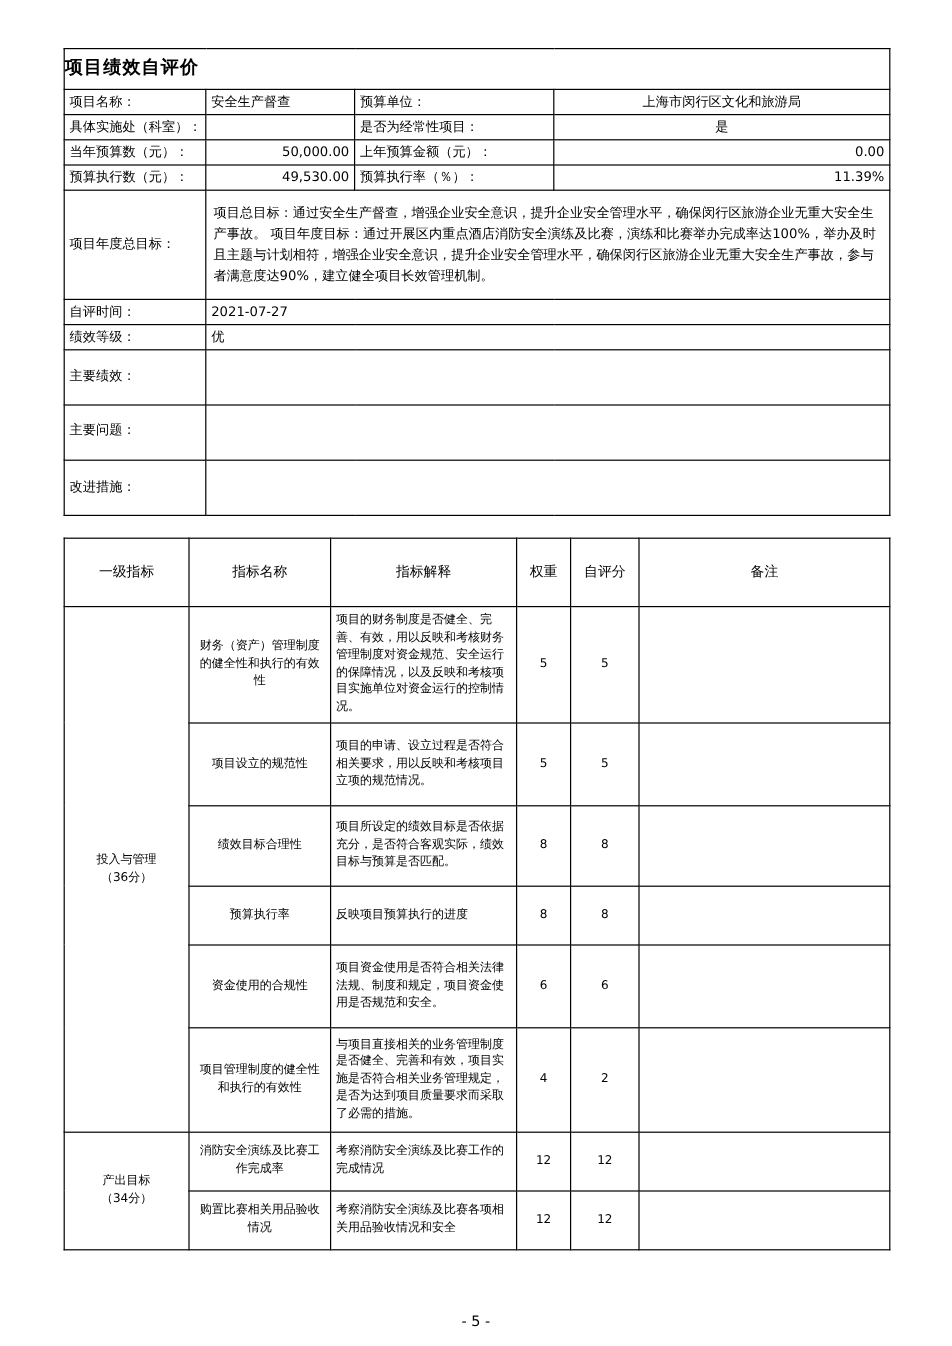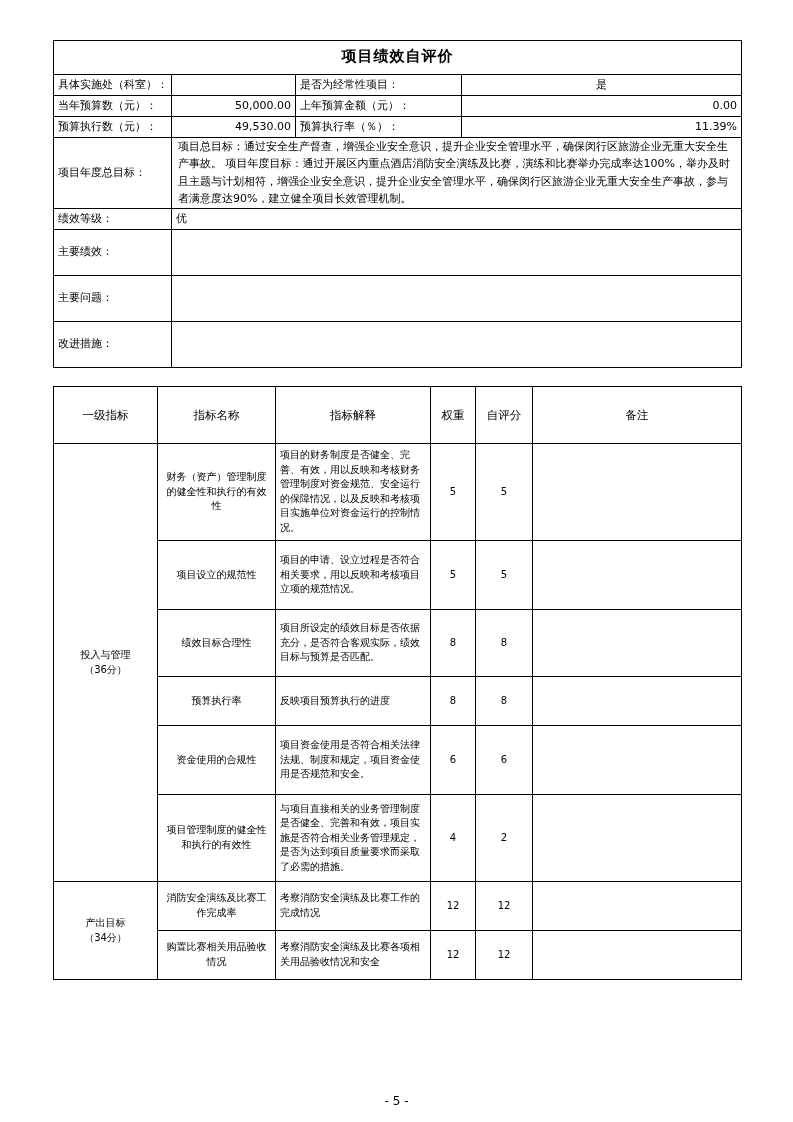--- a/index.html
+++ b/index.html
@@ -28,21 +28,20 @@
   }
   td, th {
     border: 1px solid #000000;
     padding: 2px 4px;
     font-size: 11px;
     line-height: 1.45;
     vertical-align: middle;
     word-break: break-all;
   }
   .title-cell {
-    text-align: center;
     font-size: 15px;
     font-weight: bold;
     padding: 5px 0 6px 0;
     letter-spacing: 1px;
   }
   .lbl {
     text-align: left;
     white-space: nowrap;
   }
   .val {
@@ -50,21 +49,21 @@
   }
   .val-r {
     text-align: right;
   }
   .val-c {
     text-align: center;
   }
   .big-text {
     text-align: left;
     line-height: 1.6;
-    padding: 0 6px;
+    padding: 10px 6px;
     text-indent: 0;
   }
   .tall-1 { height: 46px; }
   .tall-2 { height: 46px; font-family: Liberation Serif, serif; }
   .tall-3 { height: 46px; }
 
   
   .t2 {
     margin-top: 18px;
   }
@@ -106,40 +105,50 @@
       <col style="width:118px">
       <col style="width:124px">
       <col style="width:166px">
       <col style="width:280px">
     </colgroup>
     <tbody>
       <tr>
         <td class="title-cell" colspan="4">项目绩效自评价</td>
       </tr>
       <tr>
+        <td class="lbl">项目名称：</td>
+        <td class="val">安全生产督查</td>
+        <td class="lbl">预算单位：</td>
+        <td class="val-c">上海市闵行区文化和旅游局</td>
+      </tr>
+      <tr>
         <td class="lbl">具体实施处（科室）：</td>
         <td class="val"></td>
         <td class="lbl">是否为经常性项目：</td>
         <td class="val-c">是</td>
       </tr>
       <tr>
         <td class="lbl">当年预算数（元）：</td>
         <td class="val-r">50,000.00</td>
         <td class="lbl">上年预算金额（元）：</td>
         <td class="val-r">0.00</td>
       </tr>
       <tr>
         <td class="lbl">预算执行数（元）：</td>
         <td class="val-r">49,530.00</td>
         <td class="lbl">预算执行率（％）：</td>
         <td class="val-r">11.39%</td>
       </tr>
       <tr>
         <td class="lbl">项目年度总目标：</td>
         <td class="big-text" colspan="3">项目总目标：通过安全生产督查，增强企业安全意识，提升企业安全管理水平，确保闵行区旅游企业无重大安全生产事故。 项目年度目标：通过开展区内重点酒店消防安全演练及比赛，演练和比赛举办完成率达100%，举办及时且主题与计划相符，增强企业安全意识，提升企业安全管理水平，确保闵行区旅游企业无重大安全生产事故，参与者满意度达90%，建立健全项目长效管理机制。</td>
+      </tr>
+      <tr>
+        <td class="lbl">自评时间：</td>
+        <td class="val" colspan="3">2021-07-27</td>
       </tr>
       <tr>
         <td class="lbl">绩效等级：</td>
         <td class="val" colspan="3">优</td>
       </tr>
       <tr class="tall-1">
         <td class="lbl">主要绩效：</td>
         <td class="val" colspan="3"></td>
       </tr>
       <tr class="tall-2">

